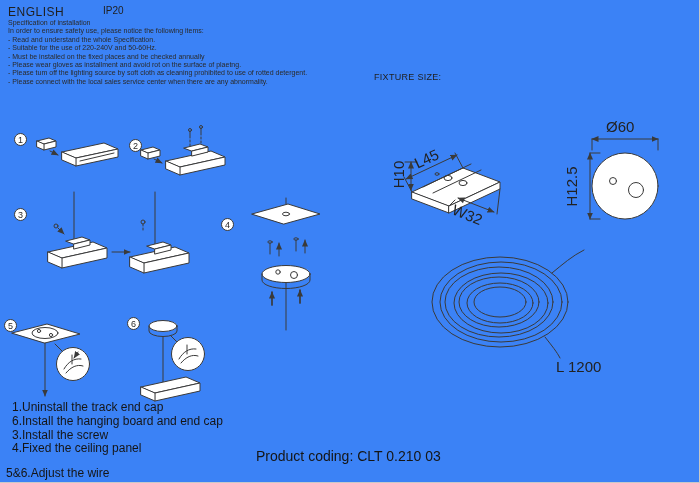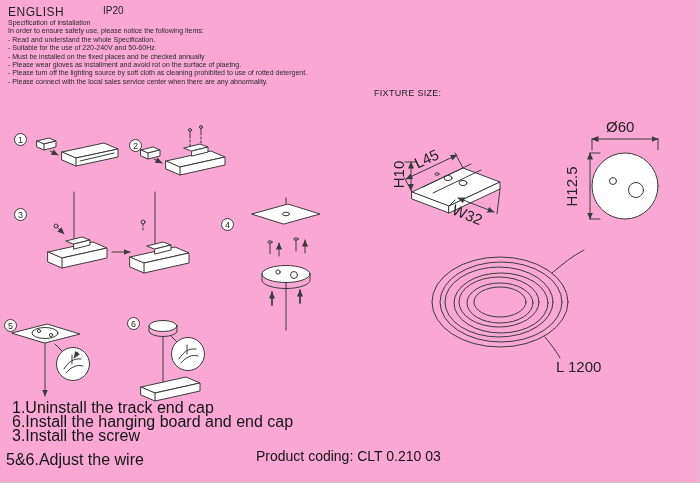--- a/index.html
+++ b/index.html
@@ -1,35 +1,35 @@
 <!DOCTYPE html>
 <html><head>
 <meta charset="utf-8">
 <style>
   * { margin:0; padding:0; box-sizing:border-box; }
   html,body { background:#ffffff; }
   .sheet {
-    position:relative; width:700px; height:483px; background:#f9a8d4;
+    position:relative; width:700px; height:483px; background:#3b82f6;
     font-family:"Liberation Sans", sans-serif; color:#1f1f1f;
     border-right:1px solid #c9c9c9; border-bottom:1px solid #c9c9c9;
     overflow:hidden;
   }
   .abs { position:absolute; }
   .hdr-lang { left:8px; top:5px; font-size:12px; letter-spacing:.5px; }
   .hdr-ip   { left:103px; top:5px; font-size:10px; }
   .spec     { left:8px; top:19px; font-size:7px; line-height:8.4px; color:#2a2a2a; width:380px; }
-  .fixture-label { left:374px; top:88px; font-size:9px; letter-spacing:.3px; }
+  .fixture-label { left:374px; top:72px; font-size:9px; letter-spacing:.3px; }
   .step-badge {
     width:13px; height:13px; border:1px solid #3a3a3a; border-radius:50%;
     display:flex; align-items:center; justify-content:center;
     font-size:9px; color:#2a2a2a; background:#fff;
   }
   .dim { font-size:15px; color:#222; white-space:nowrap; }
   .art { left:0; top:0; }
-  .instructions { left:6px; top:401px; font-size:16px; line-height:13.8px; color:#151515; }
+  .instructions { left:6px; top:401px; font-size:12px; line-height:13.8px; color:#151515; }
   .instructions .ins { padding-left:6px; }
   .instructions .ins-last { padding-left:0;margin-top:11px; }
   .product-coding { left:256px; top:448px; font-size:14px; color:#151515; }
 </style>
 </head>
 <body>
 
 <div class="sheet">
 
   <div class="abs hdr-lang">ENGLISH</div>
@@ -215,18 +215,19 @@
   <div class="abs dim" style="left:385px;top:166px;transform:rotate(-90deg)">H10</div>
   <div class="abs dim" style="left:452px;top:206px;transform:rotate(22deg)">W32</div>
   <div class="abs dim" style="left:606px;top:118px">Ø60</div>
   <div class="abs dim" style="left:551px;top:178px;transform:rotate(-90deg)">H12.5</div>
   <div class="abs dim" style="left:556px;top:358px">L 1200</div>
 
   <div class="abs instructions">
     <div class="ins">1.Uninstall the track end cap</div>
     <div class="ins">6.Install the hanging board and end cap</div>
     <div class="ins">3.Install the screw</div>
+    <div class="ins">4.Fixed the ceiling panel</div>
     <div class="ins-last">5&amp;6.Adjust the wire</div>
   </div>
 
   <div class="abs product-coding">Product coding: CLT 0.210 03</div>
 
 </div>
 
 </body></html>

